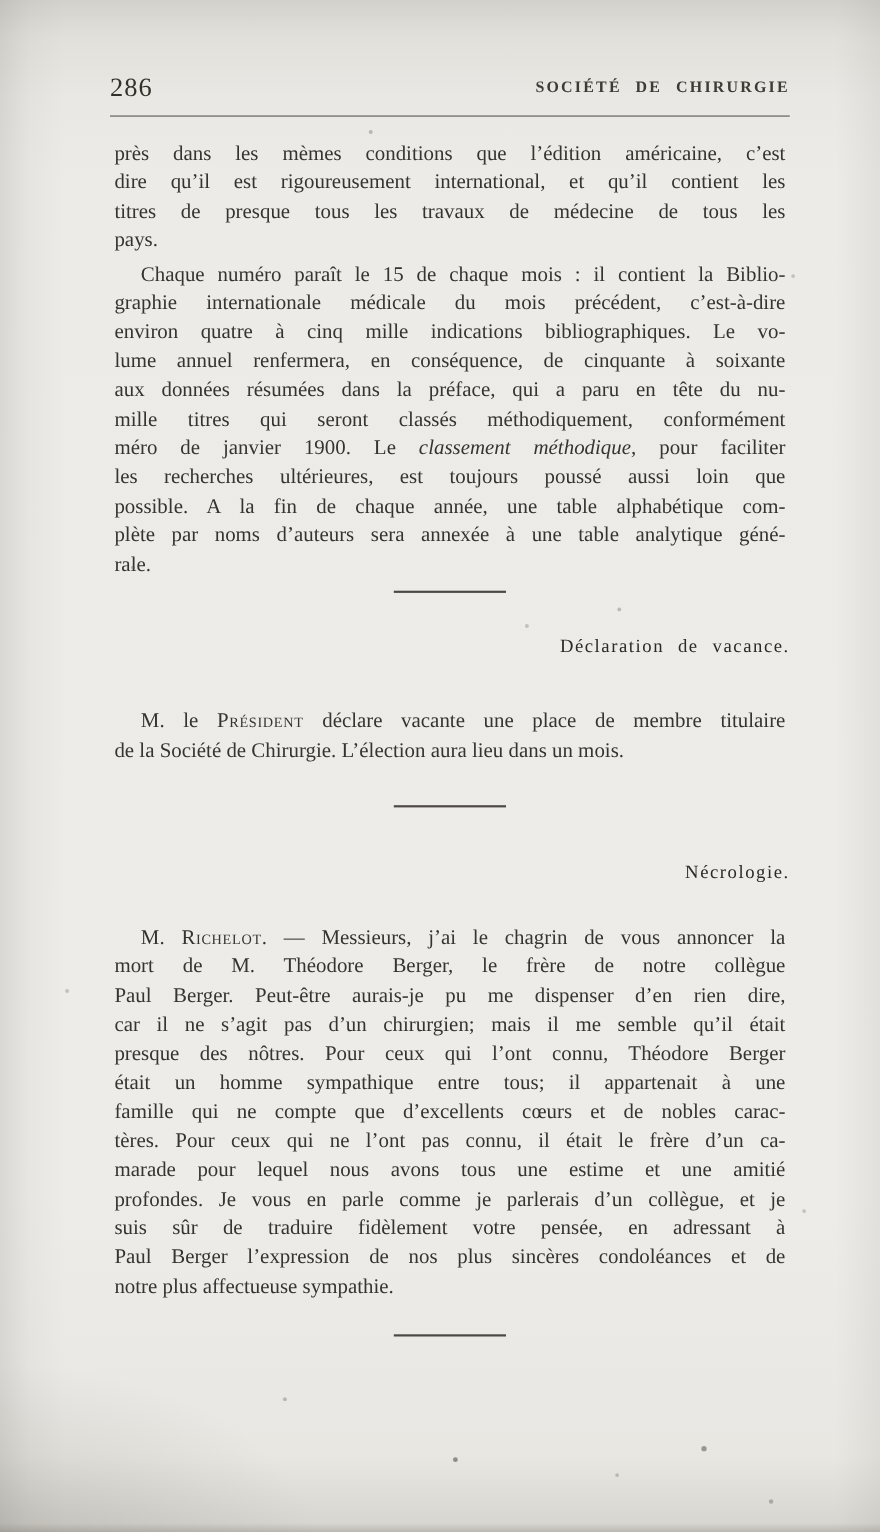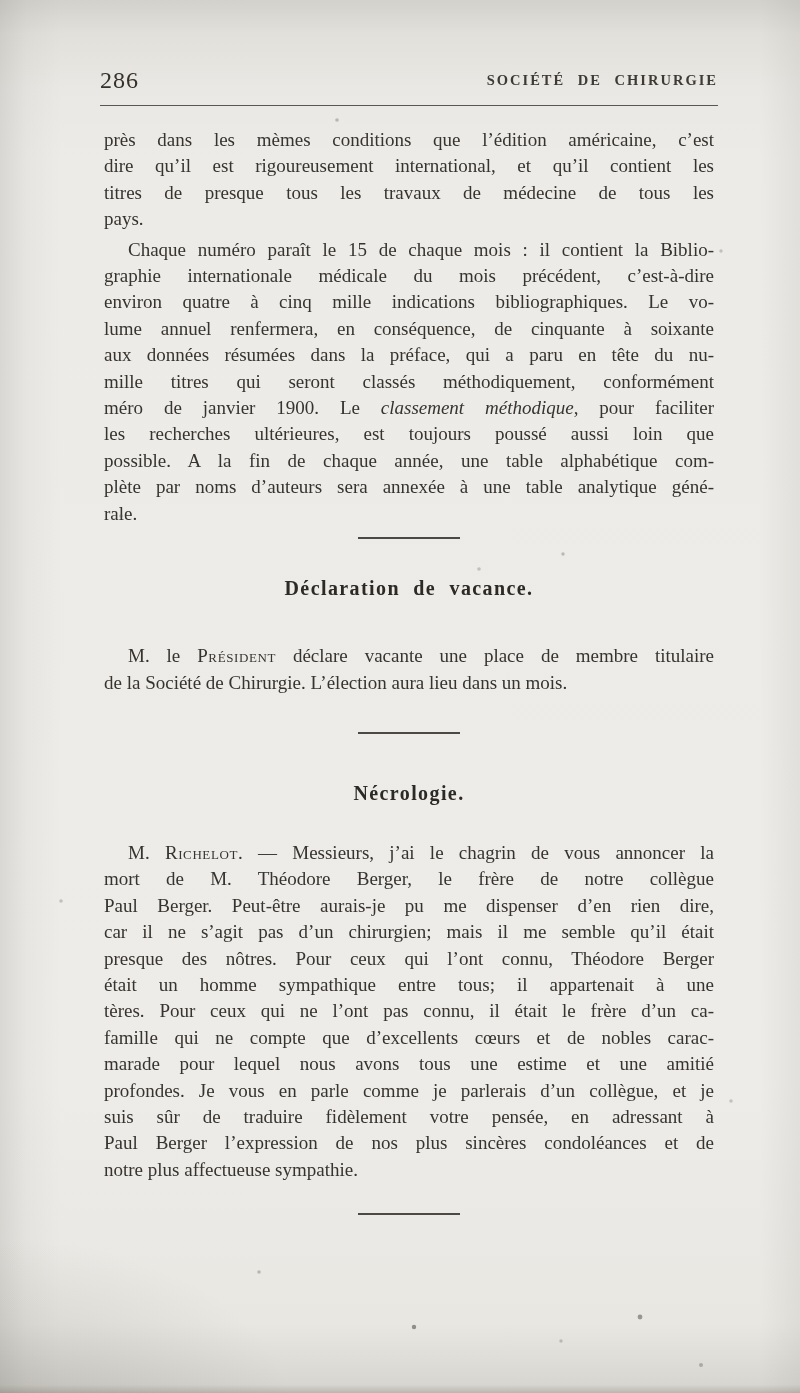--- a/index.html
+++ b/index.html
@@ -76,23 +76,23 @@
     text-align: justify;
     text-align-last: justify;
     min-height: 26.4px;
   }
   .line.last { text-align-last: auto; }
   .para.indent .line:first-child { text-indent: 24px; }
   .it { font-style: italic; }
   .sc { font-variant: small-caps; letter-spacing: 0.6px; }
 
   .heading {
-    text-align: center;
-    font-weight: bold;
-    font-size: 20px;
+    text-align: right;
+    font-weight: normal;
+    font-size: 17px;
     line-height: 26px;
     letter-spacing: 1.4px;
     word-spacing: 7px;
     color: #2d2a25;
   }
   .sep {
     width: 102px;
     border: 0;
     border-top: 2px solid #4c4944;
     margin: 0 auto;
@@ -144,22 +144,22 @@
       </div>
       <div class="sep"></div>
       <div class="heading">Nécrologie.</div>
       <div class="para indent">
         <div class="line"><span>M. </span><span class="sc">Richelot</span><span>. — Messieurs, j’ai le chagrin de vous annoncer la</span></div>
         <div class="line"><span>mort de M. Théodore Berger, le frère de notre collègue</span></div>
         <div class="line"><span>Paul Berger. Peut-être aurais-je pu me dispenser d’en rien dire,</span></div>
         <div class="line"><span>car il ne s’agit pas d’un chirurgien; mais il me semble qu’il était</span></div>
         <div class="line"><span>presque des nôtres. Pour ceux qui l’ont connu, Théodore Berger</span></div>
         <div class="line"><span>était un homme sympathique entre tous; il appartenait à une</span></div>
+        <div class="line"><span>famille qui ne compte que d’excellents cœurs et de nobles carac-</span></div>
         <div class="line"><span>tères. Pour ceux qui ne l’ont pas connu, il était le frère d’un ca-</span></div>
-        <div class="line"><span>famille qui ne compte que d’excellents cœurs et de nobles carac-</span></div>
         <div class="line"><span>marade pour lequel nous avons tous une estime et une amitié</span></div>
         <div class="line"><span>profondes. Je vous en parle comme je parlerais d’un collègue, et je</span></div>
         <div class="line"><span>suis sûr de traduire fidèlement votre pensée, en adressant à</span></div>
         <div class="line"><span>Paul Berger l’expression de nos plus sincères condoléances et de</span></div>
         <div class="line last"><span>notre plus affectueuse sympathie.</span></div>
       </div>
       <div class="sep"></div>
     </div>
 </div>
 

